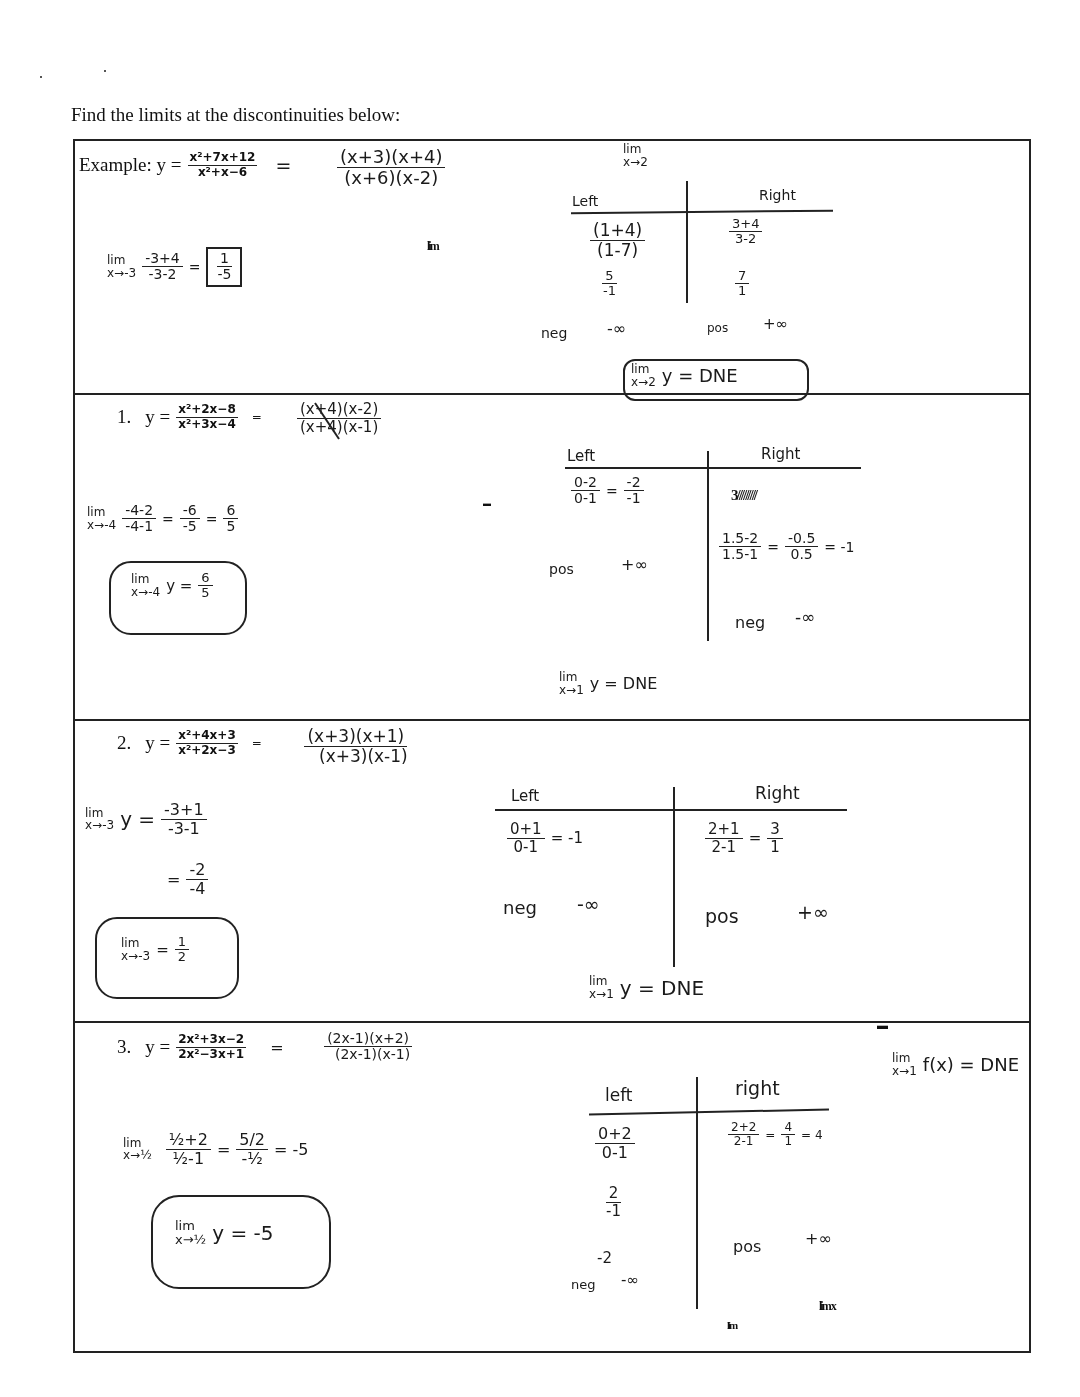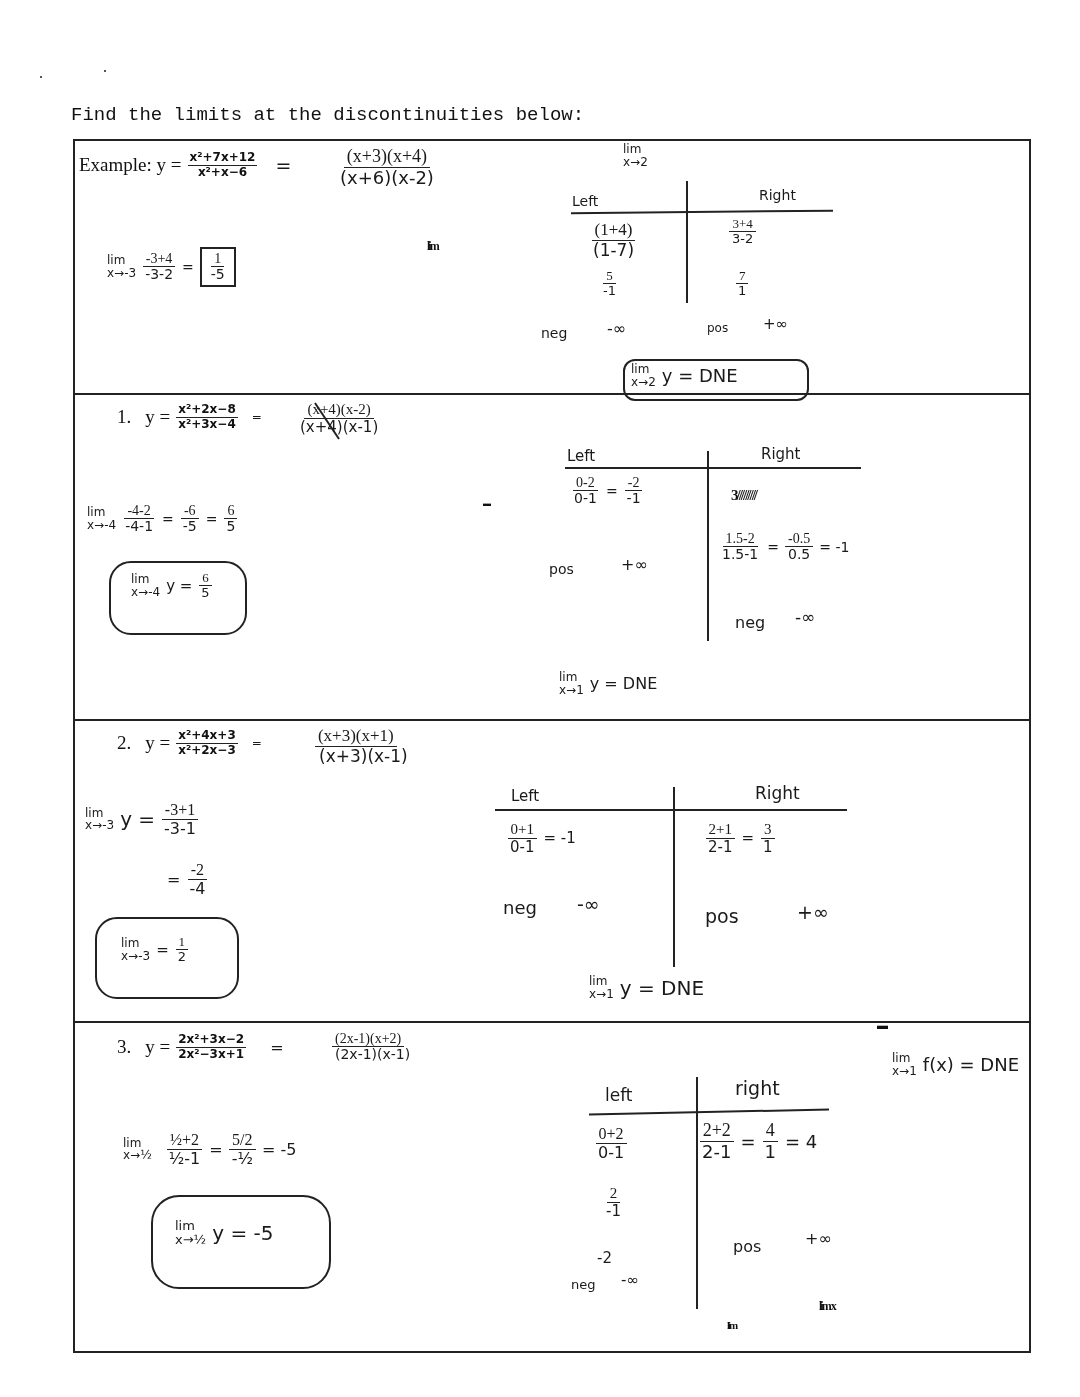--- a/index.html
+++ b/index.html
@@ -1,28 +1,28 @@
 <!DOCTYPE html>
 <html><head>
 <meta charset="utf-8">
 <style>
   html, body { margin:0; padding:0; background:#fff; }
   body { width:1080px; height:1397px; position:relative; overflow:hidden; color:#111; }
   .serif { font-family: "Liberation Serif", "DejaVu Serif", serif; }
   .hand { font-family: "DejaVu Sans", sans-serif; color:#1a1a1a; }
-  .abs { position:absolute;font-family:Liberation Mono, monospace; }
+  .abs { position:absolute; }
   .title { left:71px; top:104px; font-size:19px; }
   .section { position:absolute; left:73px; width:958px; border-left:2px solid #222; border-right:2px solid #222; border-top:2px solid #222; box-sizing:border-box; }
   .section.last { border-bottom:2px solid #222; }
   .printed { font-family: "Liberation Serif", serif; font-size:19px; display:flex; align-items:center; gap:6px; position:absolute; }
   .frac { display:inline-flex; flex-direction:column; align-items:center; font-size:12px; font-family:"DejaVu Sans", sans-serif; font-weight:bold; line-height:1.15; }
   .frac .num { border-bottom:1.5px solid #222; padding:0 2px; }
   .frac .den { padding:0 2px; }
   .hfrac { display:inline-flex; flex-direction:column; align-items:center; line-height:1.1; vertical-align:middle; }
-  .hfrac .num { border-bottom:1.5px solid #222; padding:0 3px;font-family:Liberation Serif, serif; }
+  .hfrac .num { border-bottom:1.5px solid #222; padding:0 3px; }
   .hfrac .den { padding:0 3px; }
   .hw { position:absolute; font-family:"DejaVu Sans", sans-serif; color:#1a1a1a; white-space:nowrap; display:flex; align-items:center; gap:6px; }
   .lim { display:inline-flex; flex-direction:column; font-size:12px; line-height:1.05; vertical-align:middle; }
   .vline { position:absolute; width:2px; background:#222; }
   .hline { position:absolute; height:2px; background:#222; }
   .rbox { position:absolute; border:2px solid #222; border-radius:22px; }
   .scribble { position:absolute; font-size:12px; font-weight:bold; color:#111; letter-spacing:-2px; }
   .dot { position:absolute; width:2px; height:2px; background:#555; }
 </style>
 </head>
@@ -347,21 +347,21 @@
   </div>
   <div class="hw" style="left:528px;top:162px;font-size:15px">
     <span class="hfrac">
         <span class="num">2</span>
         <span class="den">-1</span>
       </span>
   </div>
   <div class="hw" style="left:522px;top:226px;font-size:15px">-2</div>
   <div class="hw" style="left:496px;top:254px;font-size:13px">neg</div>
   <div class="hw" style="left:546px;top:248px;font-size:15px">-∞</div>
-  <div class="hw" style="left:624px;top:98px;font-size:18px">
+  <div class="hw" style="left:653px;top:98px;font-size:12px">
     <span class="hfrac">
         <span class="num">2+2</span>
         <span class="den">2-1</span>
       </span>
     <span>=</span>
     <span class="hfrac">
         <span class="num">4</span>
         <span class="den">1</span>
       </span>
     <span>= 4</span>

